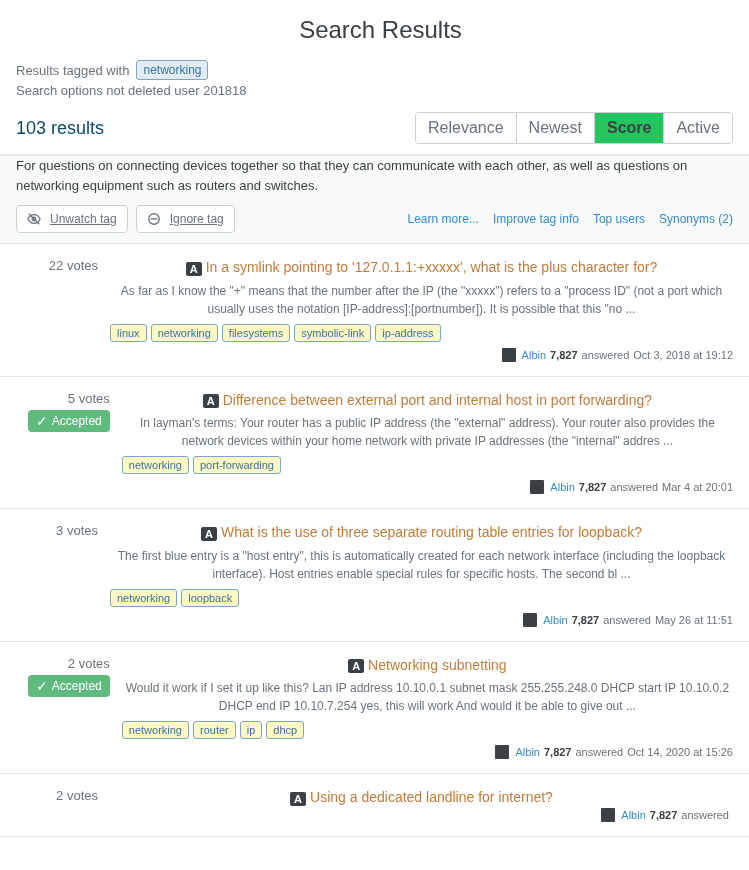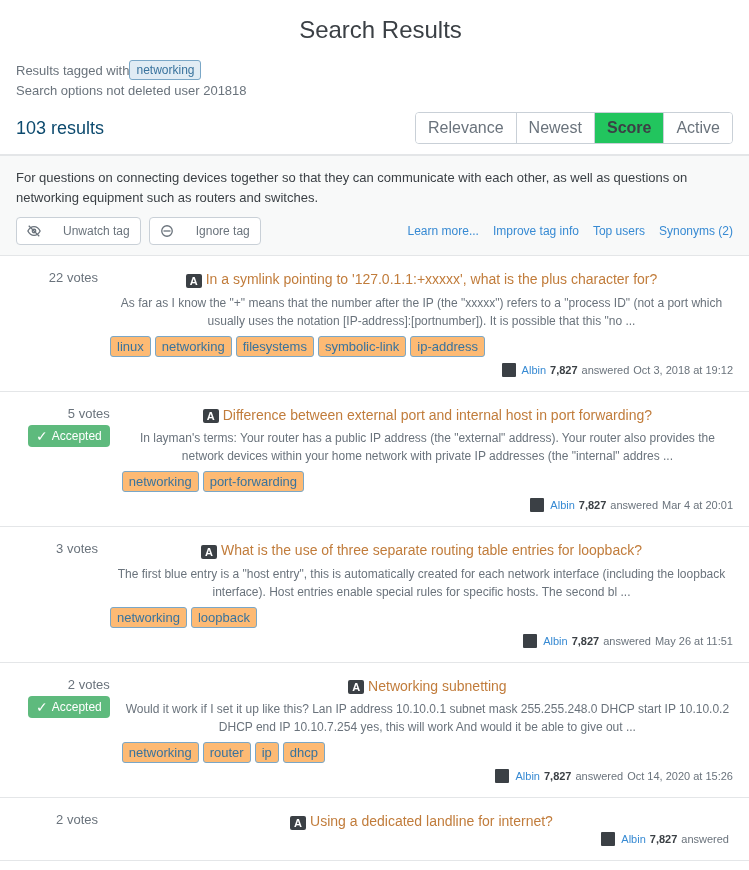--- a/index.html
+++ b/index.html
@@ -1,61 +1,61 @@
 <!DOCTYPE html>
 <html><head>
   <meta charset="utf-8">
   <style>
     * { box-sizing: border-box; margin: 0; padding: 0; }
     body { font-family: Arial, sans-serif; font-size: 13px; color: #3b4045; background: #fff; width: 749px; }
 
     
-    .page-header { display: flex; align-items: center; justify-content: center; padding: 16px 16px 10px 28px; }
+    .page-header { display: flex; align-items: center; justify-content: space-between; padding: 16px 16px 10px 28px; flex-direction: column; }
     .page-title { font-size: 24px; font-weight: normal; color: #3b4045; }
     .header-actions { display: flex; align-items: center; gap: 14px; }
     .advanced-link { color: #378ad3; font-size: 13px; text-decoration: none; }
     .ask-btn { background: #0a95ff; color: #fff; border: none; border-radius: 4px; padding: 9px 14px; font-size: 13px; cursor: pointer; white-space: nowrap; }
 
     
     .sub-header { padding: 6px 16px 4px 16px; }
-    .tagged-with { font-size: 13px; color: #6a737c; display: flex; align-items: center; gap: 0; }
+    .tagged-with { font-size: 13px; color: #6a737c; display: flex; align-items: center; gap: 7px; }
     .tag-badge { background: #e1ecf4; color: #39739d; border: 1px solid #7aa7c7; border-radius: 3px; padding: 2px 6px; font-size: 12px; }
     .search-options { font-size: 13px; color: #6a737c; margin-top: 3px; }
 
     
     .results-bar { display: flex; align-items: center; justify-content: space-between; padding: 10px 16px; border-bottom: 1px solid #e4e6e8; }
     .results-count { font-size: 18px; color: #0c4a6e; }
     .sort-buttons { display: flex; border: 1px solid #c9d0d7; border-radius: 4px; overflow: hidden; }
     .sort-btn { background: #fff; border: none; border-right: 1px solid #c9d0d7; padding: 6px 12px; font-size: 16px; color: #6a737c; cursor: pointer; }
     .sort-btn:last-child { border-right: none; }
     .sort-btn.active { background: #e9ecef; color: #3b4045; font-weight: bold; border-color: #c9d0d7; }
     .sort-btn.active-sort { background: #22c55e; color: #3b4045; }
 
     
-    .tag-info-banner { background: #f8f9f9; border-top: 1px solid #e4e6e8; border-bottom: 1px solid #e4e6e8; padding: 12px 16px 10px 16px; }
+    .tag-info-banner { background: #f8f9f9; border-top: 1px solid #e4e6e8; border-bottom: 1px solid #e4e6e8; padding: 0 16px 10px 16px; }
     .tag-description { font-size: 13px; color: #3b4045; line-height: 1.5; margin-bottom: 10px; }
     .tag-actions { display: flex; align-items: center; gap: 0; }
-    .tag-action-btn { display: flex; align-items: center; gap: 22px; border: 1px solid #c9d0d7; border-radius: 4px; padding: 6px 10px; font-size: 12px; color: #6a737c; cursor: pointer; background: #fff; margin-right: 8px; }
+    .tag-action-btn { display: flex; align-items: center; gap: 9px; border: 1px solid #c9d0d7; border-radius: 4px; padding: 6px 10px; font-size: 12px; color: #6a737c; cursor: pointer; background: #fff; margin-right: 8px; text-decoration: underline; }
     .tag-action-btn svg { width: 14px; height: 14px; }
     .tag-links { margin-left: auto; display: flex; align-items: center; gap: 14px; }
     .tag-link { color: #378ad3; font-size: 12px; text-decoration: none; cursor: pointer; }
 
     
     .question-list { padding: 0; }
     .question-item { border-bottom: 1px solid #e4e6e8; padding: 14px 16px; display: flex; gap: 12px; }
     .question-stats { display: flex; flex-direction: column; align-items: flex-end; min-width: 70px; gap: 4px; margin-left: 12px; }
     .votes { font-size: 13px; color: #6a737c; }
     .accepted-badge { background: #5eba7d; color: #fff; border-radius: 4px; padding: 3px 8px; font-size: 12px; display: flex; align-items: center; gap: 4px; }
     .checkmark { font-size: 14px; }
     .question-content { flex: 1; text-align: center; }
     .answer-indicator { display: inline-block; background: #3b4045; color: #fff; font-size: 11px; font-weight: bold; padding: 1px 4px; border-radius: 2px; margin-right: 4px; vertical-align: middle; }
     .question-title { font-size: 14px; color: #c17c3b; text-decoration: none; line-height: 1.4; }
     .question-excerpt { font-size: 12px; color: #6a737c; line-height: 1.5; margin: 4px 0 6px 0; }
     .question-tags { display: flex; flex-wrap: wrap; gap: 4px; margin-bottom: 6px; }
-    .q-tag { background: #fdba74; color: #39739d; border: 1px solid #7aa7c7; border-radius: 3px; padding: 2px 6px; font-size: 13px; cursor: pointer; }
+    .q-tag { background: #fef9c3; color: #39739d; border: 1px solid #7aa7c7; border-radius: 3px; padding: 2px 6px; font-size: 11px; cursor: pointer; }
     .user-link { color: #378ad3; text-decoration: none; }
     .user-rep { color: #3b4045; font-weight: bold; }
     .meta-row { display: flex; align-items: center; gap: 4px; font-size: 11px; color: #6a737c; justify-content: flex-end; }
     .user-icon { display: inline-block; width: 14px; height: 14px; background: #3b4045; border-radius: 1px; vertical-align: middle; margin-right: 2px; }
 
     
     .ellipsis { display: -webkit-box; -webkit-line-clamp: 2; -webkit-box-orient: vertical; overflow: hidden; }
   </style>
 </head>
 <body>

